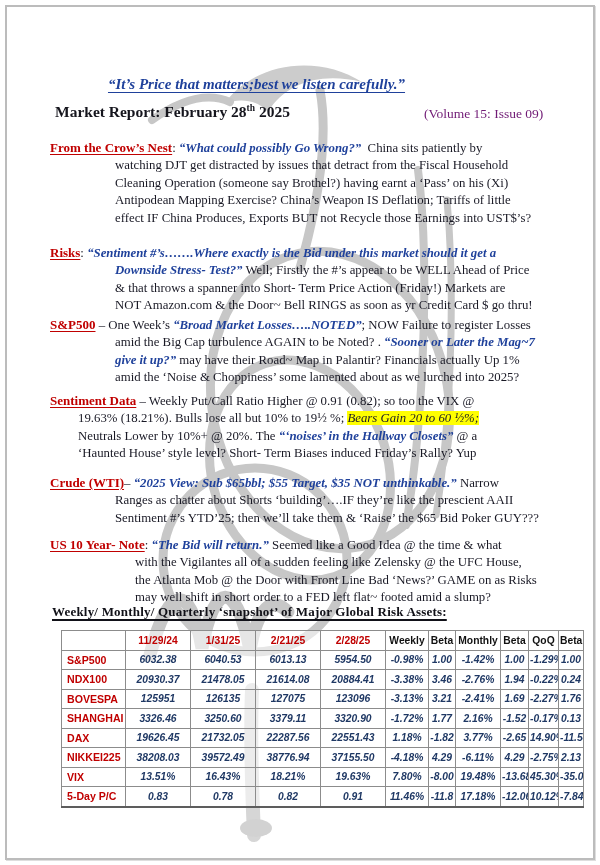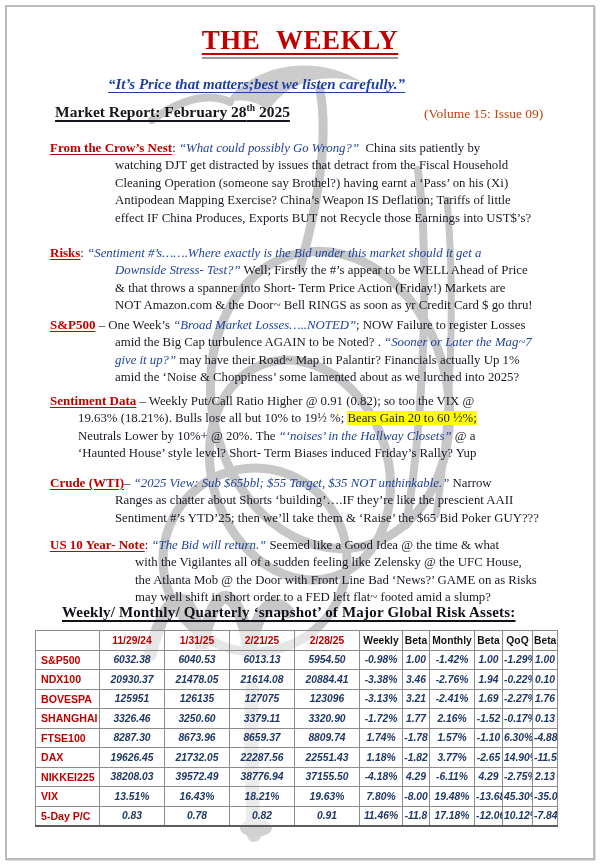--- a/index.html
+++ b/index.html
@@ -18,43 +18,43 @@
     letter-spacing:.5px;word-spacing:9px;line-height:1.05;
     text-decoration:underline;text-decoration-color:#C00000;text-decoration-thickness:2px;text-underline-offset:4px;
     border-bottom:2px solid #9a9a9a;padding-bottom:3px;
   }
   .subtitle-wrap{position:absolute;top:75px;left:0;width:513px;text-align:center;}
   .subtitle{
     font-size:15px;font-weight:bold;font-style:italic;color:#1F419B;
     text-decoration:underline;text-decoration-color:#1F419B;text-underline-offset:3px;
   }
   .report-line{position:absolute;top:103px;left:55px;font-size:15.5px;font-weight:bold;color:#15151d;}
-  .report-underline{text-decoration:underline;text-decoration-color:#15151d;text-decoration-thickness:1.5px;text-underline-offset:3px;}
+  .report-underline{text-decoration-color:#15151d;text-decoration-thickness:1.5px;text-underline-offset:3px;}
   .report-line sup{font-size:9.5px;}
-  .volume{position:absolute;top:106px;left:424px;font-size:13.5px;color:#c2410c;}
+  .volume{position:absolute;top:106px;left:424px;font-size:13.5px;color:#701a75;}
 
   .sec{
     position:absolute;left:50px;width:548px;
     font-size:12.8px;line-height:17.4px;color:#191925;white-space:pre-wrap;
   }
   .hang65{padding-left:65px;text-indent:-65px;}
   .hang28{padding-left:28px;text-indent:-28px;}
   .hang85{padding-left:85px;text-indent:-85px;}
   .seg-h{color:#C00000;font-weight:bold;font-size:13px;
     text-decoration:underline;text-decoration-color:#C00000;text-underline-offset:2px;}
-  .seg-q{color:#1F419B;font-weight:normal;font-style:italic;}
-  .seg-hl{background:#FFFF00;}
+  .seg-q{color:#1F419B;font-weight:bold;font-style:italic;}
+  .seg-hl{background:#FFFF00;font-style:italic;}
   .seg-b{}
 
   .table-heading{
-    position:absolute;top:604px;left:62px;font-size:15px;font-weight:bold;color:#111118;
+    position:absolute;top:604px;left:52px;font-size:13px;font-weight:bold;color:#111118;
     text-decoration:underline;text-decoration-thickness:1.5px;text-underline-offset:3px;letter-spacing:.2px;
   }
   table.snapshot{
-    position:absolute;top:630px;left:35px;width:522px;border-collapse:collapse;table-layout:fixed;
+    position:absolute;top:630px;left:61px;width:522px;border-collapse:collapse;table-layout:fixed;
     font-family:"Liberation Sans", sans-serif;font-size:10.3px;background:rgba(255,255,255,.55);
   }
   table.snapshot th,table.snapshot td{
     border:1px solid #8c8c8c;height:18.5px;text-align:center;padding:0 1px;overflow:hidden;white-space:nowrap;
   }
   table.snapshot{border:1.5px solid #6e6e6e;}
   table.snapshot tbody tr:last-child th,table.snapshot tbody tr:last-child td{border-bottom:2px solid #5d5d5d;}
   table.snapshot thead th{color:#111;font-weight:bold;}
   table.snapshot thead th.date{color:#C00000;}
   table.snapshot tbody th{color:#C00000;font-weight:bold;text-align:left;padding-left:5px;font-size:10.6px;}
@@ -73,23 +73,20 @@
     <circle cx="255" cy="560" r="92" stroke-width="9"></circle>
     <path d="M418,170 C430,260 424,420 406,525" stroke-width="8"></path>
     <path d="M447,200 C456,300 450,430 436,515" stroke-width="7"></path>
     <path d="M150,655 C168,585 190,580 202,648 C214,582 236,578 250,650 C258,606 272,596 288,612" stroke-width="13"></path>
     <path d="M252,690 C250,740 252,790 254,835" stroke-width="14" stroke="#d6d6d6"></path>
     <ellipse cx="256" cy="828" rx="16" ry="9" fill="#d2d2d2" stroke="none"></ellipse>
   </g>
 </svg>
 
 <div class="content">
-  <div class="title-wrap">
-    <span class="title-text">THE WEEKLY</span>
-  </div>
 
   <div class="subtitle-wrap">
     <span class="subtitle">“It’s Price that matters;best we listen carefully.”</span>
   </div>
 
   <div class="report-line">
     <span class="report-underline"><span>Market Report: February 28</span><sup>th</sup><span> 2025</span></span>
   </div>
   <div class="volume">(Volume 15: Issue 09)</div>
 
@@ -167,21 +164,21 @@
           <th>NDX100</th>
           <td>20930.37</td>
           <td>21478.05</td>
           <td>21614.08</td>
           <td>20884.41</td>
           <td>-3.38%</td>
           <td>3.46</td>
           <td>-2.76%</td>
           <td>1.94</td>
           <td>-0.22%</td>
-          <td>0.10</td>
+          <td>0.24</td>
         </tr>
         <tr>
           <th>BOVESPA</th>
           <td>125951</td>
           <td>126135</td>
           <td>127075</td>
           <td>123096</td>
           <td>-3.13%</td>
           <td>3.21</td>
           <td>-2.41%</td>
@@ -196,33 +193,20 @@
           <td>3379.11</td>
           <td>3320.90</td>
           <td>-1.72%</td>
           <td>1.77</td>
           <td>2.16%</td>
           <td>-1.52</td>
           <td>-0.17%</td>
           <td>0.13</td>
         </tr>
         <tr>
-          <th>FTSE100</th>
-          <td>8287.30</td>
-          <td>8673.96</td>
-          <td>8659.37</td>
-          <td>8809.74</td>
-          <td>1.74%</td>
-          <td>-1.78</td>
-          <td>1.57%</td>
-          <td>-1.10</td>
-          <td>6.30%</td>
-          <td>-4.88</td>
-        </tr>
-        <tr>
           <th>DAX</th>
           <td>19626.45</td>
           <td>21732.05</td>
           <td>22287.56</td>
           <td>22551.43</td>
           <td>1.18%</td>
           <td>-1.82</td>
           <td>3.77%</td>
           <td>-2.65</td>
           <td>14.90%</td>

